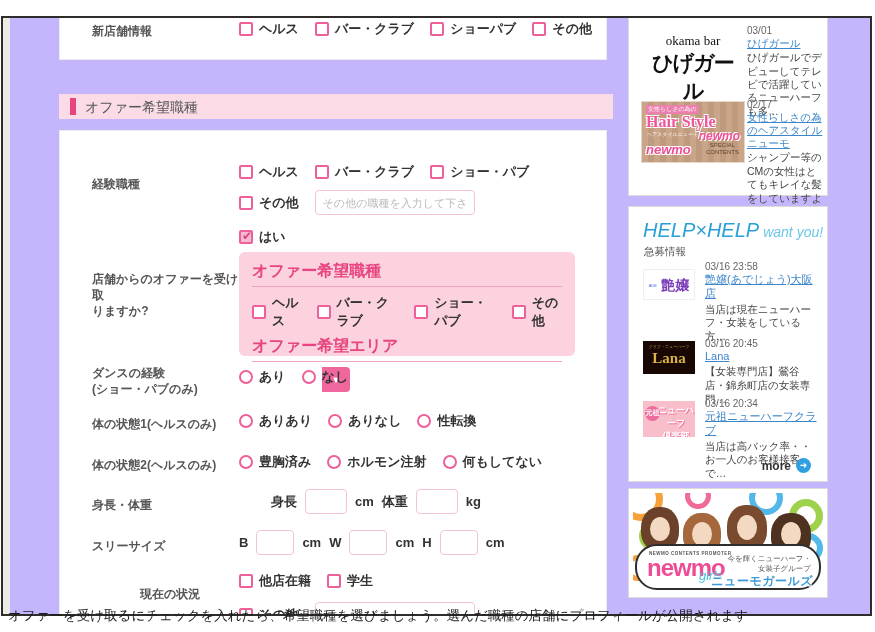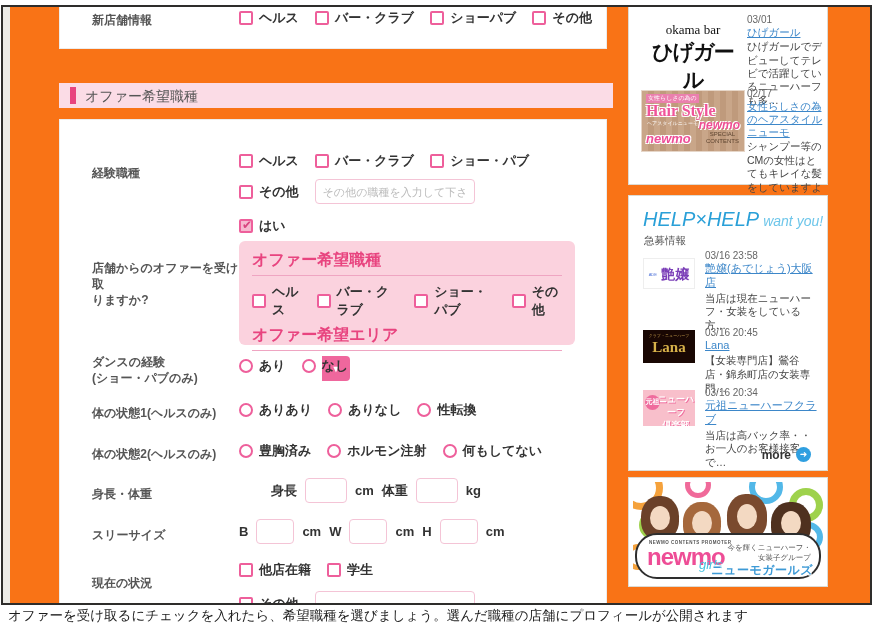--- a/index.html
+++ b/index.html
@@ -1,17 +1,17 @@
 <!DOCTYPE html>
 <html><head>
 <meta charset="utf-8">
 <style>
   * { margin:0; padding:0; box-sizing:border-box; }
   html,body { width:875px; height:632px; background:#ffffff; font-family:"Liberation Sans","DejaVu Sans",sans-serif; overflow:hidden; position:relative; }
-  .frame { position:absolute; left:1px; top:5px; width:871px; height:600px; border:2px solid #2e2d2b; background:#f97316; overflow:hidden; }
+  .frame { position:absolute; left:1px; top:16px; width:871px; height:600px; border:2px solid #2e2d2b; background:#c4b5fd; overflow:hidden; }
   .left-strip { position:absolute; left:0; top:0; width:7px; height:100%; background:#ecebe6; }
 
   
   .boxA { position:absolute; left:56px; top:-8px; width:548px; height:50px; background:#fff; border:1px solid #ececec; }
   .boxA .row { position:absolute; left:0; top:9px; width:100%; }
   .field-label { font-size:12px; font-weight:bold; color:#555; }
   .boxA .field-label { position:absolute; left:32px; top:3px; }
   .opt-row { display:flex; align-items:center; gap:16px; }
   .boxA .opt-row { position:absolute; left:179px; top:0; }
 
@@ -276,21 +276,21 @@
         <span class="unit">cm</span>
         <span class="unit">W</span>
         <input class="txt-input" style="width: 38px;">
         <span class="unit">cm</span>
         <span class="unit">H</span>
         <input class="txt-input" style="width: 38px;">
         <span class="unit">cm</span>
       </div>
     </div>
 
-    <div class="rowlabel" style="top:455px;">現在の状況</div>
+    <div class="rowlabel" style="top:455px;margin-left:48px;">現在の状況</div>
     <div class="fieldarea" style="top:441px;">
       <div class="opt-row">
         <span class="opt">
             <span class="cb"></span>
             <span>他店在籍</span>
           </span>
         <span class="opt">
             <span class="cb"></span>
             <span>学生</span>
           </span>

